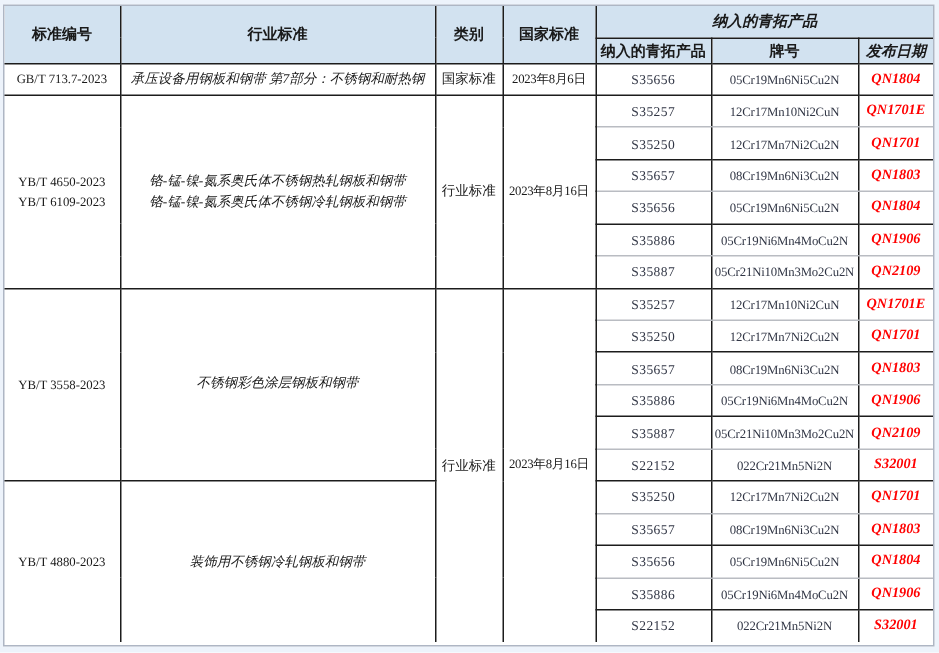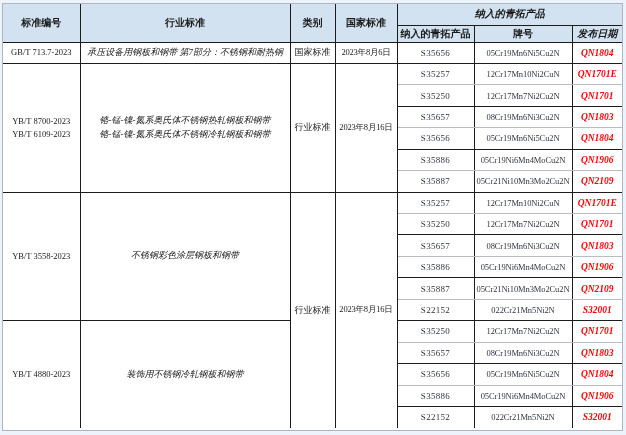--- a/index.html
+++ b/index.html
@@ -85,21 +85,21 @@
         <tr>
           <td class="c-no" rowspan="1">GB/T 713.7-2023</td>
           <td class="c-name" rowspan="1">承压设备用钢板和钢带 第7部分：不锈钢和耐热钢</td>
           <td class="c-cat" rowspan="1">国家标准</td>
           <td class="c-date" rowspan="1">2023年8月6日</td>
           <td class="c-code sep-dark">S35656</td>
           <td class="c-grade sep-dark">05Cr19Mn6Ni5Cu2N</td>
           <td class="c-market sep-dark" style="color: rgb(255, 0, 0);">QN1804</td>
         </tr>
         <tr>
-          <td class="c-no" rowspan="6">YB/T 8700-2023
+          <td class="c-no" rowspan="6">YB/T 4650-2023
 YB/T 6109-2023</td>
           <td class="c-name" rowspan="6">铬-锰-镍-氮系奥氏体不锈钢热轧钢板和钢带
 铬-锰-镍-氮系奥氏体不锈钢冷轧钢板和钢带</td>
           <td class="c-cat" rowspan="6">行业标准</td>
           <td class="c-date" rowspan="6">2023年8月16日</td>
           <td class="c-code sep-light">S35257</td>
           <td class="c-grade sep-light">12Cr17Mn10Ni2CuN</td>
           <td class="c-market sep-light" style="color: rgb(255, 0, 0);">QN1701E</td>
         </tr>
         <tr>

